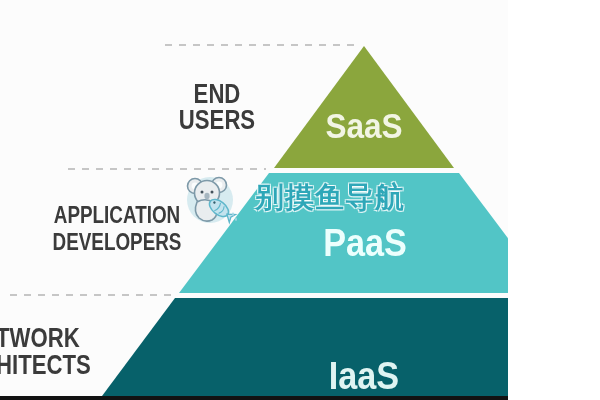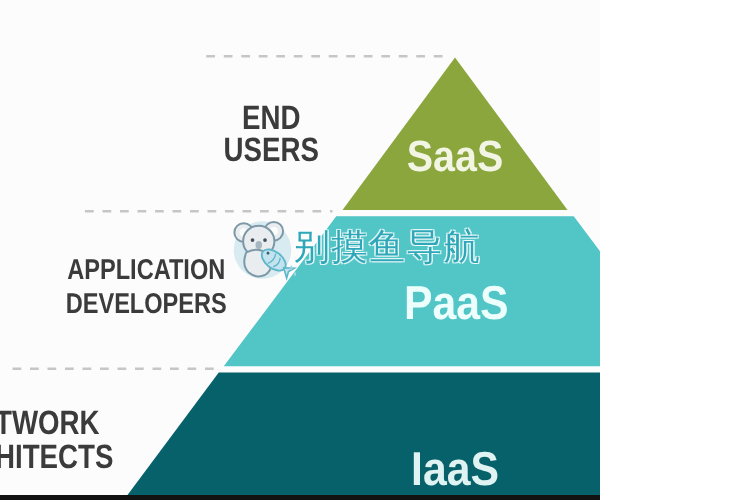--- a/index.html
+++ b/index.html
@@ -1,19 +1,20 @@
 <!DOCTYPE html>
 <html><head>
 <meta charset="utf-8">
 <style>
   html,body{margin:0;padding:0;background:#ffffff;}
   .stage{
     position:relative;width:480px;height:400px;overflow:hidden;
     background:#fcfcfc;
     font-family:"Liberation Sans", sans-serif;
+    padding-left:28px;
   }
   svg.diagram{position:absolute;left:0;top:0;}
 
   
   .audience{
     position:absolute;color:#3b3b3b;font-weight:bold;text-align:center;
     transform:scaleX(0.82);transform-origin:center top;white-space:nowrap;
   }
   .audience div{display:block;}
   #aud-end{left:157px;top:81px;width:120px;font-size:27px;line-height:26px;}
@@ -27,21 +28,21 @@
     transform:scaleX(0.9);transform-origin:center top;
   }
   #saas-label{left:314px;top:106px;width:100px;font-size:35px;color:#f2f5e4;}
   #paas-label{left:315px;top:222px;width:100px;font-size:38px;color:#ecfffd;}
   #iaas-label{left:314px;top:355px;width:100px;font-size:38px;color:#dff4f2;}
 
   
   .watermark{position:absolute;left:183px;top:176px;width:260px;height:50px;}
   .wm-logo{position:absolute;left:0;top:0;}
   .wm-title{
-    position:absolute;left:52px;top:2px;font-size:29px;font-weight:normal;
+    position:absolute;left:72px;top:2px;font-size:29px;font-weight:bold;
     letter-spacing:1px;color:#2ea7b8;white-space:nowrap;
     text-shadow:-1px -1px 0 rgba(255,255,255,.75), 1px -1px 0 rgba(255,255,255,.75),
                 -1px 1px 0 rgba(255,255,255,.75), 1px 1px 0 rgba(255,255,255,.75);
   }
   .wm-subtitle{
     position:absolute;left:56px;top:32px;font-size:11px;font-weight:bold;
     letter-spacing:.5px;color:#d9f4f6;white-space:nowrap;
     text-shadow:0 0 2px rgba(46,167,184,.45);
   }
 </style>

